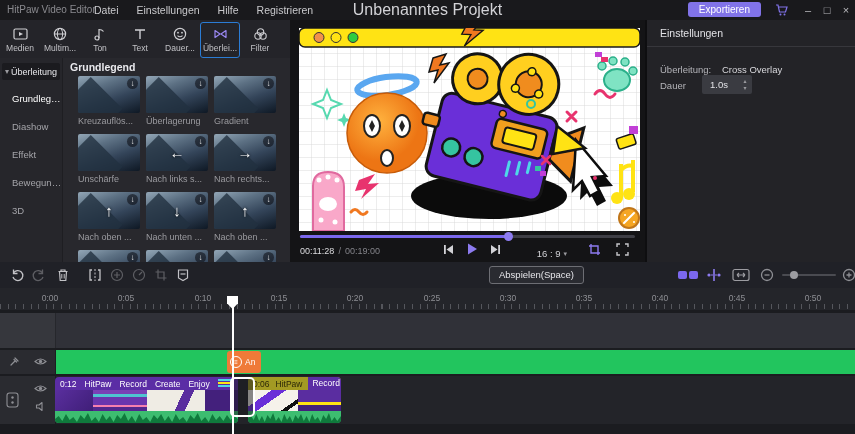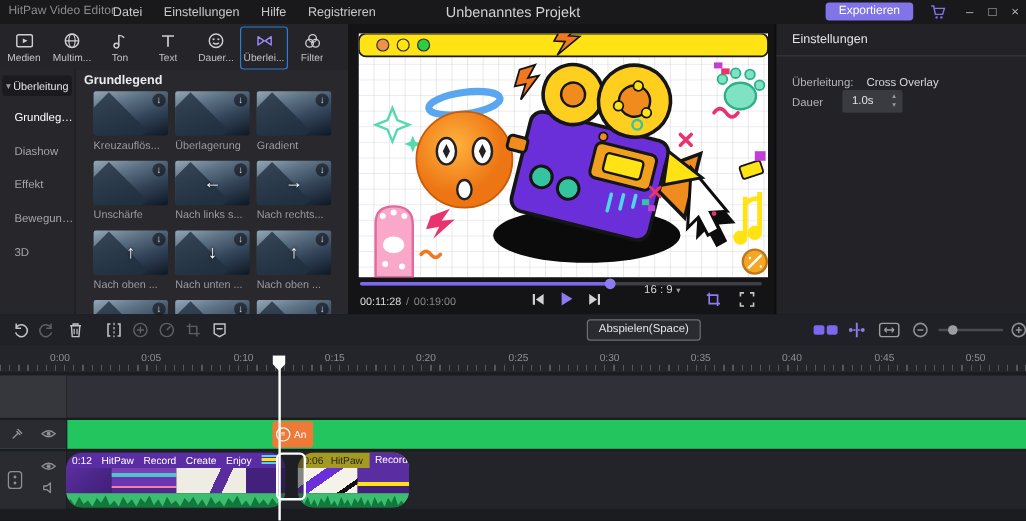--- a/index.html
+++ b/index.html
@@ -6,21 +6,21 @@
   #app{position:relative;width:855px;height:434px;overflow:hidden;background:#1b1c20;
        font-family:"Liberation Sans",sans-serif;color:#c9c9cc;font-size:10px;
        -webkit-font-smoothing:antialiased;}
   .abs{position:absolute;}
   .flex{display:flex;align-items:center;}
   svg{display:block;}
   
   #titlebar{left:0;top:0;width:855px;height:20px;background:#19191c;}
   .menu-item{padding:0 9px;line-height:20px;font-size:10.5px;color:#c9c9cc;cursor:default;}
   #app-title{left:7px;top:0;line-height:20px;color:#8a8a8f;font-size:10px;}
-  #project-title{left:0;right:0;top:0;text-align:center;line-height:20px;color:#d2d2d6;font-size:12px;}
+  #project-title{left:0;right:0;top:0;text-align:center;line-height:20px;color:#d2d2d6;font-size:16px;}
   #export-btn{right:94px;top:2px;height:15px;line-height:15px;padding:0 11px;border-radius:3px;
       background:#8173e8;color:#fff;font-size:10px;}
   .winbtn{top:0;line-height:20px;color:#b9b9bd;font-size:11px;text-align:center;width:18px;}
   
   #left-panel{left:0;top:20px;width:290px;height:242px;background:#28282d;}
   #tools-row{left:0;top:0;width:290px;height:38px;background:#242429;display:flex;}
   .tool{width:38px;height:34px;margin-top:2px;display:flex;flex-direction:column;align-items:center;
         justify-content:center;border:1.5px solid transparent;border-radius:3px;}
   .tool.active{border-color:#2b7cd4;}
   .tool .tlab{font-size:8.5px;color:#c2c2c6;margin-top:2px;max-width:36px;overflow:hidden;
@@ -76,21 +76,21 @@
   #tl-body{left:0;top:48px;width:855px;height:124px;}
   #lane-empty{left:0;top:3px;width:855px;height:35px;background:#303138;}
   #lane-empty-head{left:0;top:3px;width:55px;height:35px;background:#36373d;border-right:1px solid #26272c;}
   #sticker-row{left:0;top:40px;width:855px;height:24px;background:#22c55e;}
   #video-row{left:0;top:66px;width:855px;height:48px;background:#232429;}
   .track-head{left:0;top:0;width:55px;height:100%;background:#2a2b30;border-right:1px solid #1c1d21;}
   #sticker-clip{left:227px;top:1px;width:31px;height:22px;background:#ef7a38;border-radius:3px;
      display:flex;align-items:center;padding-left:3px;overflow:hidden;color:#fff;font-size:8.5px;gap:3px;}
   #sticker-clip .ic{width:10px;height:10px;border:1px solid #fff;border-radius:50%;flex:none;
      display:flex;align-items:center;justify-content:center;font-size:6px;}
-  .clip{top:1px;height:46px;border-radius:14px;overflow:hidden;}
+  .clip{top:1px;height:46px;border-radius:4px;overflow:hidden;}
   .clip-strip{height:13px;display:flex;align-items:center;color:#fff;font-size:8.5px;gap:8px;
      padding:0 5px;white-space:nowrap;}
   .clip-thumbs{height:21px;display:flex;}
   .clip-wave{height:12px;background:#3dbd70;position:relative;}
   .clip-wave svg{position:absolute;left:0;top:0;width:100%;height:100%;}
   #transition-marker{left:230px;top:1px;width:21px;height:36px;border:2px solid #fff;border-radius:5px;
      background:rgba(25,25,32,.5);z-index:5;}
   #playhead-line{left:232px;top:300px;bottom:0;width:2px;background:#fefefe;z-index:9;}
   #playhead-head{left:227px;top:296px;width:11px;height:13px;background:#fff;z-index:9;
      clip-path:polygon(0 0,100% 0,100% 55%,50% 100%,0 55%);}
@@ -413,21 +413,21 @@
           </svg>
         </span>
       <span>
           <svg width="13" height="13" viewBox="0 0 13 13">
             <path d="M2,2 L8.5,6.5 L2,11 z" fill="#d2d2d6"></path>
             <rect x="9.2" y="2" width="1.8" height="9" fill="#d2d2d6"></rect>
           </svg>
         </span>
     </div>
 
-    <div class="abs flex" style="right:78px;top:216px;gap:3px;margin-left:33px;">
+    <div class="abs flex" style="right:78px;top:228px;gap:3px;margin-left:33px;">
       <span style="color:#d2d2d6;font-size:9.5px;">16 : 9</span>
       <span style="color:#9a9a9f;font-size:7px;">▾</span>
     </div>
     <span class="abs" style="right:44px;top:223px;">
       <svg width="13" height="13" viewBox="0 0 13 13">
           <path d="M3,1 v9 h9 M1,3 h9 v9" fill="none" stroke="#8d7bf0" stroke-width="1.4"></path>
         </svg>
     </span>
     <span class="abs" style="right:16px;top:223px;">
       <svg width="13" height="13" viewBox="0 0 13 13">

